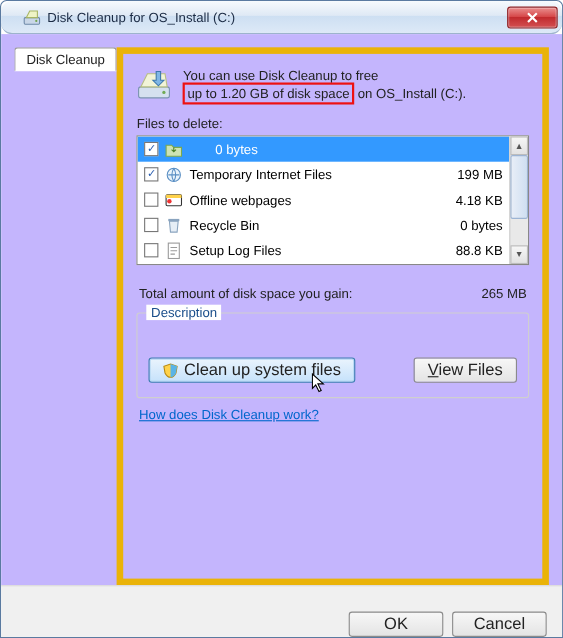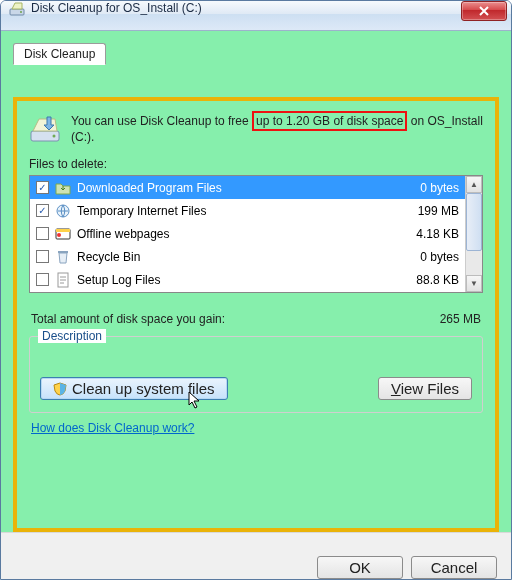--- a/index.html
+++ b/index.html
@@ -1,25 +1,25 @@
 <!DOCTYPE html>
 <html><head>
 <meta charset="utf-8">
 <style>
 * { box-sizing: border-box; font-family: "Segoe UI", Tahoma, sans-serif; }
 body { margin: 0; background: #fff; }
 .window { width: 512px; height: 580px; border: 1px solid #5a7aa0; border-radius: 6px 6px 0 0; overflow: hidden; display: flex; flex-direction: column; background: #fff; }
-.titlebar { height: 30px; background: linear-gradient(#f6fafd, #dfe9f5 45%, #cddff2 46%, #dde9f7); display: flex; align-items: flex-start; padding: 0 4px 0 8px; border-bottom: 1px solid #9db3cc; }
+.titlebar { height: 30px; background: linear-gradient(#f6fafd, #dfe9f5 45%, #cddff2 46%, #dde9f7); display: flex; align-items: center; padding: 0 4px 0 20px; border-bottom: 1px solid #9db3cc; border-radius: 10px; }
 .titlebar-icon { width: 16px; height: 16px; margin-right: 6px; }
 .titlebar-title { font-size: 12px; color: #1b2b44; flex: 1; }
 .close-btn { width: 46px; height: 20px; border-radius: 3px; background: linear-gradient(#ea8f8f, #d6484a 45%, #c0282c 46%, #d35052); border: 1px solid #8f2224; color: #fff; display: flex; align-items: center; justify-content: center; font-size: 13px; font-weight: bold; box-shadow: inset 0 0 0 1px rgba(255,255,255,.3); }
-.body { flex: 1; background: #86efac; padding: 12px 12px 0 12px; display: flex; flex-direction: column; gap: 33px; }
+.body { flex: 1; background: #c4b5fd; padding: 12px 12px 0 12px; display: flex; flex-direction: row; }
 .tabhdr { display: flex; align-items: flex-end; height: 22px; margin-bottom: -1px; z-index: 2; position: relative; }
 .tab { height: 22px; padding: 3px 10px 0; font-size: 12px; color: #222; background: #fff; border: 1px solid #9b9b9b; border-bottom: 1px solid #fff; border-radius: 3px 3px 0 0; }
-.tabpane { border: 4px solid #eab308; flex: 1; padding: 12px 12px 12px 12px; display: flex; flex-direction: column; min-height: 0; }
+.tabpane { border: 6px solid #eab308; flex: 1; padding: 12px 12px 12px 12px; display: flex; flex-direction: column; min-height: 0; }
 .intro { display: flex; gap: 10px; font-size: 12px; color: #222; line-height: 1.35; margin-bottom: 12px; }
 .drive-icon { width: 32px; height: 32px; flex: 0 0 32px; }
 .highlight { border: 2px solid #e11; padding: 0 2px; margin: -2px 0; display: inline-block; }
 .label { font-size: 12px; color: #222; margin-bottom: 4px; }
 .listwrap { border: 1px solid #888; background: #fff; height: 118px; display: flex; }
 .listbody { flex: 1; overflow: hidden; }
 .row { display: flex; align-items: center; height: 23px; padding: 0 6px; font-size: 12px; color: #000; gap: 6px; }
 .row.selected { background: #3399ff; color: #fff; }
 .chk { width: 13px; height: 13px; border: 1px solid #777; background: #fff; display: flex; align-items: center; justify-content: center; font-size: 10px; color: #2a5db0; line-height: 1; }
 .rowicon { width: 16px; height: 16px; flex: 0 0 16px; }
@@ -83,21 +83,20 @@
       <div class="label">Files to delete:</div>
 
       <div class="listwrap">
         <div class="listbody" id="listbody">
             <div class="row selected">
               <span class="chk">✓</span>
               <span class="rowicon"><svg viewBox="0 0 16 16">
                   <path d="M1 4h5l2 2h7v8H1z" fill="#cde3b4" stroke="#7ca84e"></path>
                   <path d="M8 6v4m-2-2l2 2 2-2" stroke="#4b7f25" fill="none"></path>
                 </svg></span>
-              <span class="rowname">Downloaded Program Files</span>
               <span class="rowsize">0 bytes</span>
             </div>
             <div class="row">
               <span class="chk">✓</span>
               <span class="rowicon"><svg viewBox="0 0 16 16">
                   <circle cx="8" cy="8" r="6" fill="#e9f3fb" stroke="#5a8fc4"></circle>
                   <path d="M3 8h10M8 2a12 12 0 010 12M8 2a12 12 0 000 12" stroke="#5a8fc4" fill="none"></path>
                 </svg></span>
               <span class="rowname">Temporary Internet Files</span>
               <span class="rowsize">199 MB</span>

